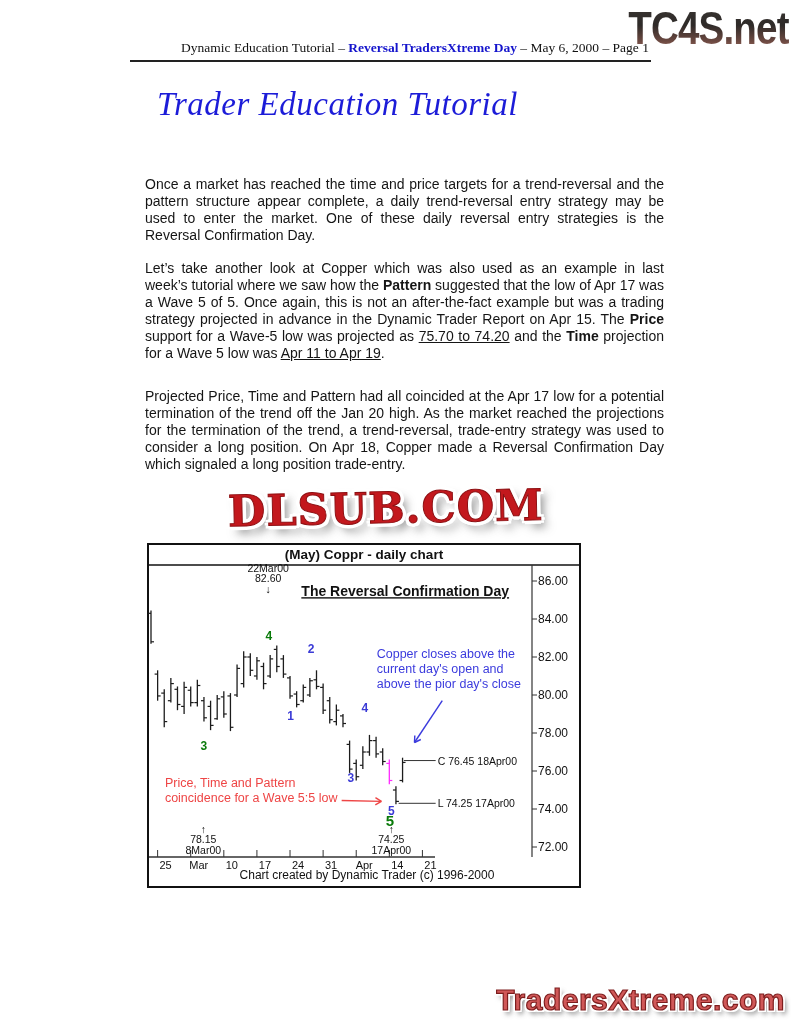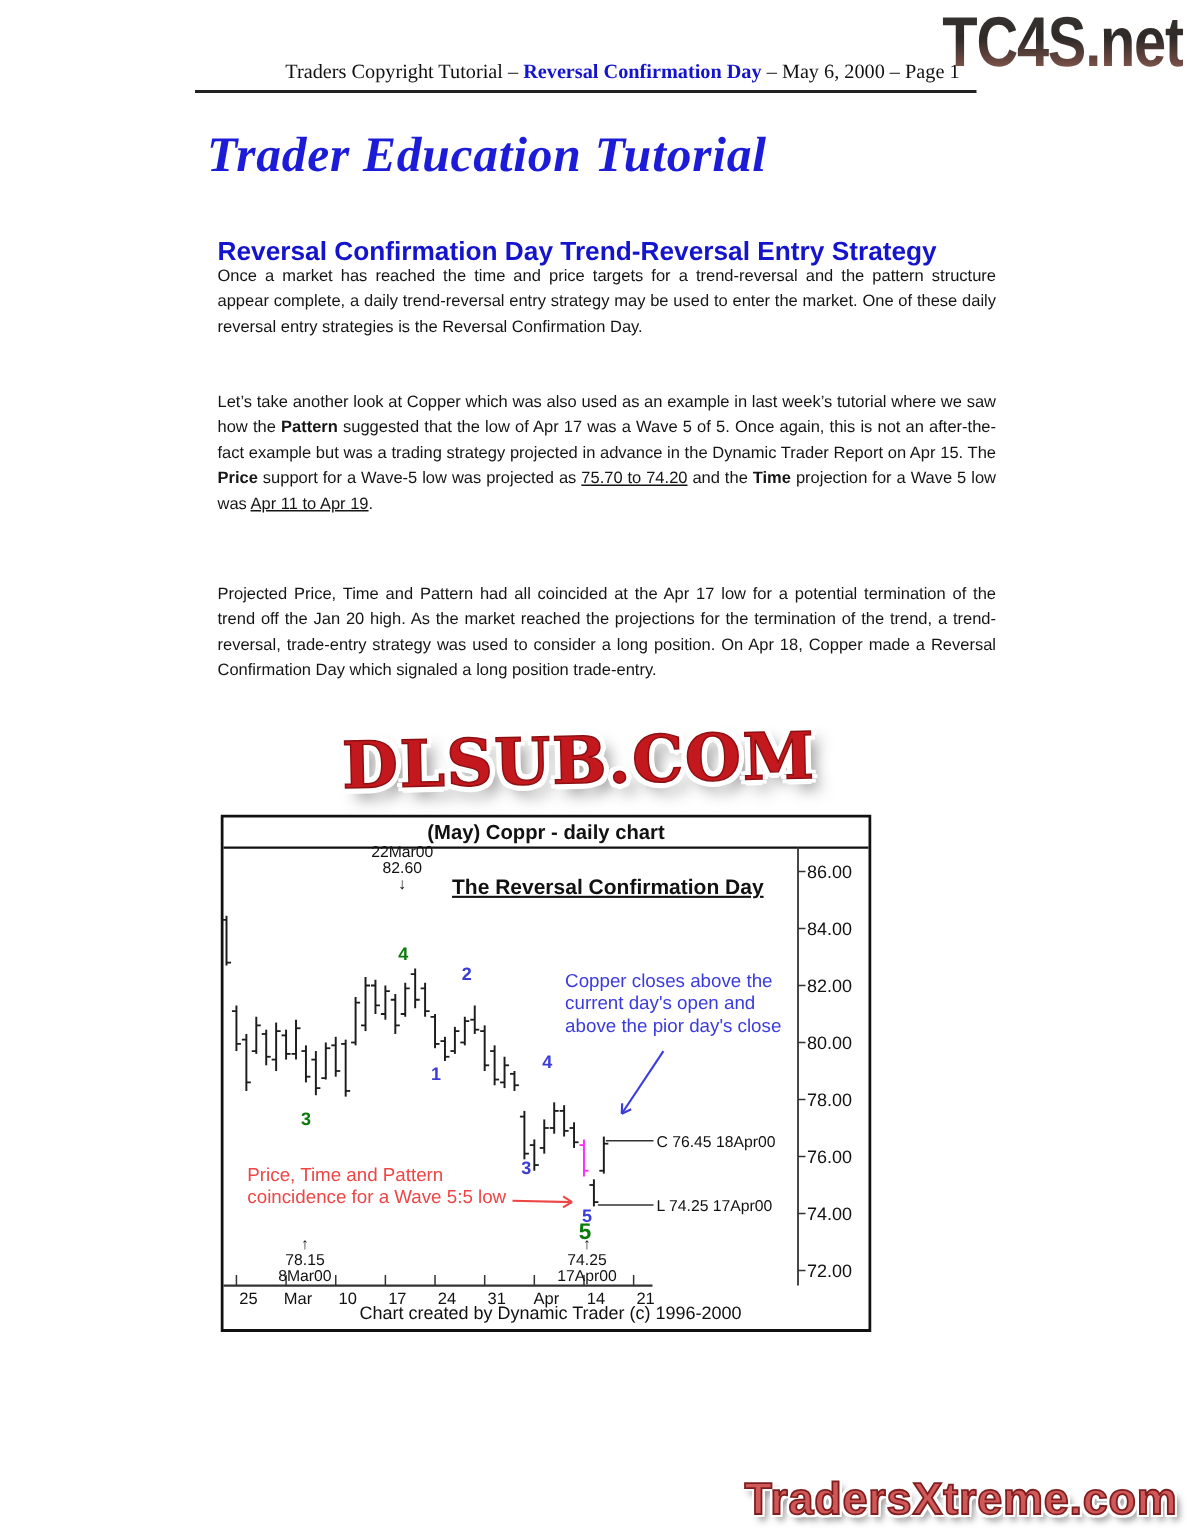--- a/index.html
+++ b/index.html
@@ -11,26 +11,26 @@
        font-family:"Liberation Serif",serif;font-size:13.5px;color:#111;white-space:nowrap;}
   .hdr .hl{color:#1414cc;font-weight:bold;}
   .rule{position:absolute;top:60px;left:130px;width:521px;border-top:2px solid #222;}
 
   .tc4s{position:absolute;top:4px;right:2px;line-height:1;font-weight:bold;font-size:47px;
         letter-spacing:-1px;transform:scaleX(.82);transform-origin:100% 0;
         background:linear-gradient(180deg,#3a3633 0%,#2e2a28 45%,#6e4a42 80%,#9a6f63 100%);
         -webkit-background-clip:text;background-clip:text;color:transparent;
         font-family:"Liberation Sans",sans-serif;}
 
-  .title{position:absolute;top:86px;left:138px;margin:0;font-family:"Liberation Serif",serif;
-         font-style:italic;font-weight:bold;font-size:33px;color:#1c1cd8;letter-spacing:.5px;}
+  .title{position:absolute;top:86px;left:157px;margin:0;font-family:"Liberation Serif",serif;
+         font-style:italic;font-weight:normal;font-size:33px;color:#1c1cd8;letter-spacing:.5px;}
   .heading{position:absolute;top:157px;left:145px;margin:0;font-size:17.5px;font-weight:bold;
            color:#1414cc;white-space:nowrap;}
 
-  .body-p{position:absolute;left:145px;width:519px;margin:0;font-size:11px;
+  .body-p{position:absolute;left:145px;width:519px;margin:0;font-size:14px;
           line-height:16.9px;text-align:justify;color:#151515;}
   .p1{top:176px}.p2{top:260px}.p3{top:388px}.p4{top:478px}
 
   .watermark{position:absolute;left:228px;top:483px;font-family:"DejaVu Serif",serif;
       font-weight:bold;font-size:43px;letter-spacing:1px;color:#c3181d;
       -webkit-text-stroke:1px #8c0f12;transform:rotate(-1.2deg);white-space:nowrap;
       text-shadow:-3px -3px 0 #fff,0 -3px 0 #fff,3px -3px 0 #fff,-3px 0 0 #fff,3px 0 0 #fff,
                   -3px 3px 0 #fff,0 3px 0 #fff,3px 3px 0 #fff,-4px 0 0 #fff,4px 0 0 #fff,
                   0 4px 0 #fff,0 -4px 0 #fff,6px 7px 10px rgba(110,110,110,.85);}
 
@@ -44,29 +44,28 @@
   .txlogo{position:absolute;top:983px;right:6px;font-weight:bold;font-size:30px;
       letter-spacing:.5px;color:#d05858;-webkit-text-stroke:1.2px #7d1d1d;white-space:nowrap;
       text-shadow:-2px -2px 0 #fff,2px -2px 0 #fff,-2px 2px 0 #fff,2px 2px 0 #fff,0 -2px 0 #fff,
                   0 2px 0 #fff,-2px 0 0 #fff,2px 0 0 #fff,3px 4px 5px rgba(90,90,90,.8);}
 </style>
 </head>
 <body>
 
 <div class="page">
 
-  <div class="hdr"><span>Traders Copyright Tutorial – </span><span class="hl">Reversal Confirmation Day</span><span> – May 6, 2000 – Page 1</span></div>
+  <div class="hdr"><span>Dynamic Education Tutorial – </span><span class="hl">Reversal TradersXtreme Day</span><span> – May 6, 2000 – Page 1</span></div>
 
   <div class="tc4s">TC4S.net</div>
 
   <div class="rule"></div>
 
   <h1 class="title">Trader Education Tutorial</h1>
 
-  <h2 class="heading">Reversal Confirmation Day Trend-Reversal Entry Strategy</h2>
 
   <p class="body-p p1"><span>Once a market has reached the time and price targets for a trend-reversal and the pattern structure appear complete, a daily trend-reversal entry strategy may be used to enter the market. One of these daily reversal entry strategies is the Reversal Confirmation Day.</span></p>
   <p class="body-p p2"><span>Let’s take another look at Copper which was also used as an example in last week’s tutorial where we saw how the </span><span style="font-weight: bold;">Pattern</span><span> suggested that the low of Apr 17 was a Wave 5 of 5. Once again, this is not an after-the-fact example but was a trading strategy projected in advance in the Dynamic Trader Report on Apr 15. The </span><span style="font-weight: bold;">Price</span><span> support for a Wave-5 low was projected as </span><span style="text-decoration: underline;">75.70 to 74.20</span><span> and the </span><span style="font-weight: bold;">Time</span><span> projection for a Wave 5 low was </span><span style="text-decoration: underline;">Apr 11 to Apr 19</span><span>.</span></p>
   <p class="body-p p3"><span>Projected Price, Time and Pattern had all coincided at the Apr 17 low for a potential termination of the trend off the Jan 20 high. As the market reached the projections for the termination of the trend, a trend-reversal, trade-entry strategy was used to consider a long position. On Apr 18, Copper made a Reversal Confirmation Day which signaled a long position trade-entry.</span></p>
 
   <div class="watermark">DLSUB.COM</div>
 
   <div class="chart">
     <svg id="chart-svg" width="434" height="345" viewBox="0 0 434 345" font-family="Liberation Sans, sans-serif">
         <g>

